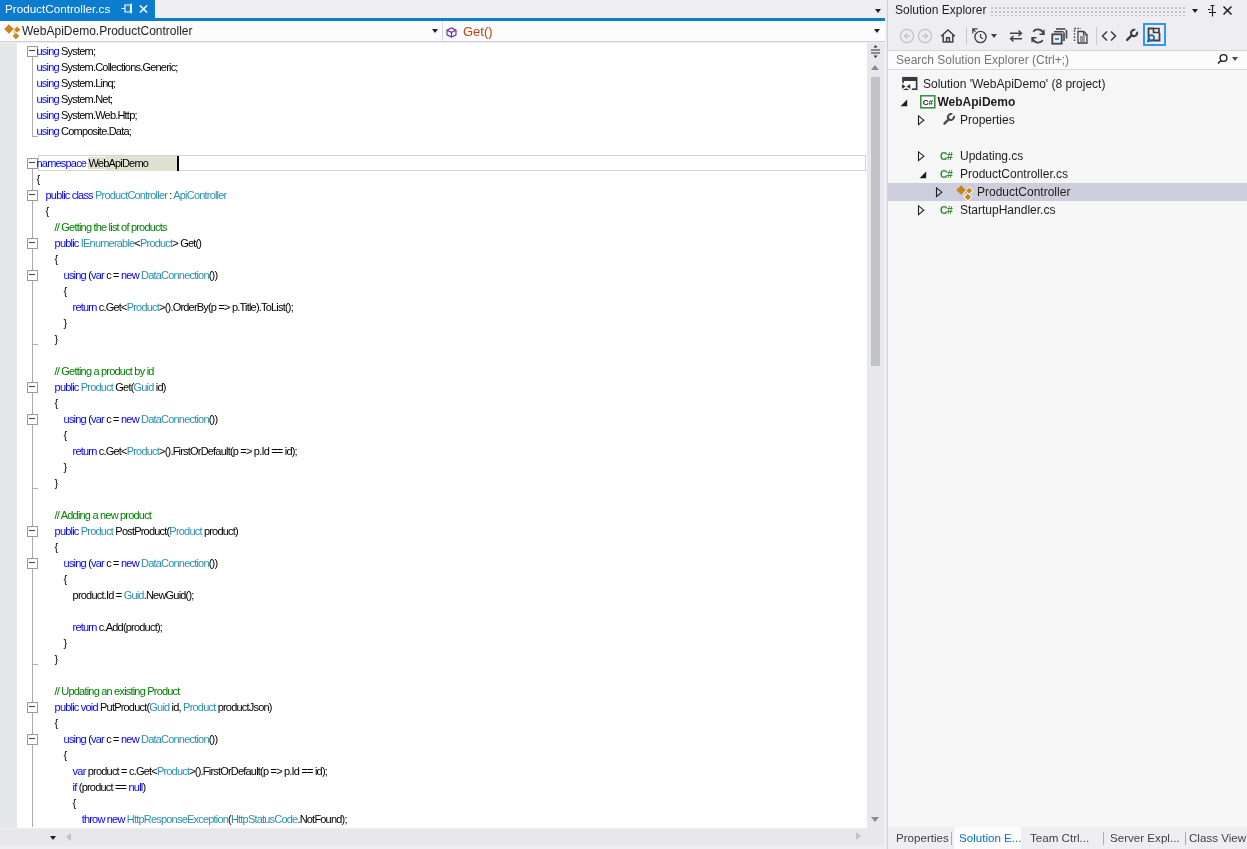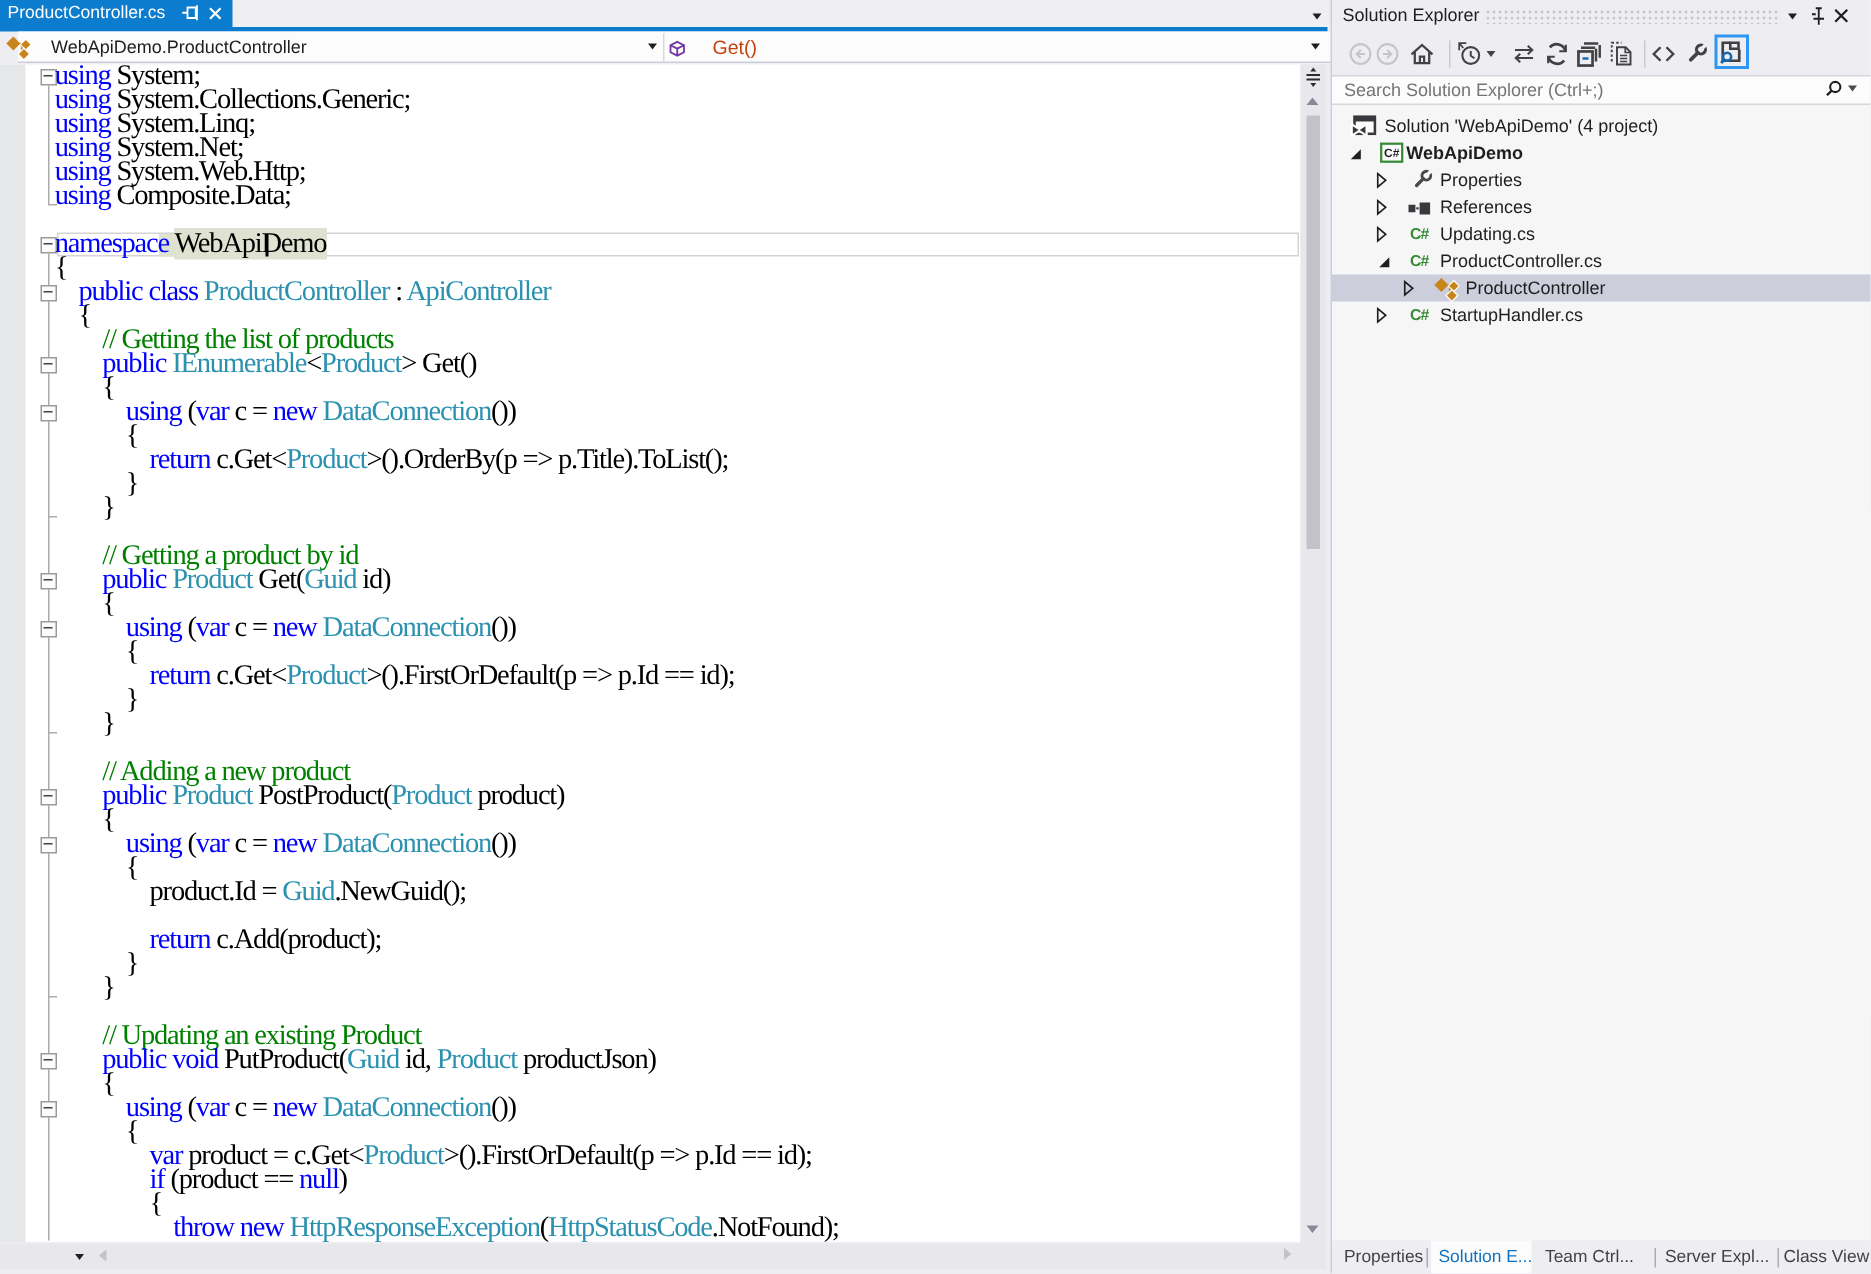--- a/index.html
+++ b/index.html
@@ -1,35 +1,35 @@
 <!DOCTYPE html>
 <html><head><meta charset="utf-8"><style>
 *{margin:0;padding:0;box-sizing:border-box}
 html,body{width:1247px;height:849px;overflow:hidden;background:#EEEEF2;font-family:"Liberation Sans",sans-serif}
 #root{position:absolute;top:0;left:0;width:1247px;height:849px}
 #tabstrip{position:absolute;left:0;top:0;width:885px;height:18px;background:#EFEFF2}
 #tab{position:absolute;left:0;top:0;width:155px;height:18px;background:#0C7CCE;color:#FFF;font-size:12px;line-height:18px}
 #tab b{position:absolute;left:5px;top:0;font-weight:normal;font-size:11.7px}
 #blueline{position:absolute;left:0;top:18px;width:885px;height:3px;background:#0C7CCE}
-#navbar{position:absolute;left:12px;top:21px;width:885px;height:21px;background:#FCFCFC;border-bottom:1px solid #CCCEDB}
+#navbar{position:absolute;left:0;top:21px;width:885px;height:21px;background:#FCFCFC;border-bottom:1px solid #CCCEDB}
 #navbar .txt1{position:absolute;left:22px;top:3px;font-size:12px;color:#1E1E1E}
 #navbar .txt2{position:absolute;left:463px;top:3px;font-size:13px;color:#c2410c}
 #navsep{position:absolute;left:442px;top:22px;height:19px;width:1px;background:#D9D9DC}
 .dar{position:absolute;width:0;height:0;border-left:3.5px solid transparent;border-right:3.5px solid transparent;border-top:4px solid #1E1E1E}
 #codearea{position:absolute;left:0;top:43px;width:867px;height:785px;background:#fff}
 #lmargin{position:absolute;left:0;top:43px;width:16.5px;height:785px;background:#E6E7E8}
 #curline{position:absolute;left:38px;top:154.5px;width:828px;height:16.5px;border:1px solid #D4D4D4}
 #refhl{position:absolute;left:105.8px;top:155.5px;width:72px;height:15px;background:#DFE2D0}
 #caret{position:absolute;left:177.2px;top:156px;width:1.7px;height:14.5px;background:#000}
 #guide1{position:absolute;left:32px;top:57px;width:1px;height:79px;background:#ABABAB}
 #guide2{position:absolute;left:32px;top:169px;width:1px;height:658px;background:#ABABAB}
 .foot{position:absolute;left:32px;width:6px;height:1px;background:#ABABAB}
 .fb{position:absolute;left:26.5px;width:11px;height:11px;background:#FCFCFC;border:1px solid #9A9A9A}
 .fb div{position:absolute;left:1.5px;top:3.5px;width:6px;height:1px;background:#3F3F46}
-#code{position:absolute;left:36.5px;top:43px;font-family:Liberation Serif, serif;font-size:19px;line-height:16px;letter-spacing:-0.8px;white-space:pre;color:#000}
+#code{position:absolute;left:36.5px;top:43px;font-family:Liberation Sans, sans-serif;font-size:11px;line-height:16px;letter-spacing:-0.8px;white-space:pre;color:#000}
 #code .cl{height:16px}
 .k{color:#0000FF} .t{color:#2B91AF} .c{color:#008000}
 .hl{background:#DFE2D0}
 #vsb{position:absolute;left:867px;top:43px;width:17px;height:802.5px;background:#E8E8EC}
 #vthumb{position:absolute;left:871px;top:77px;width:9px;height:289px;background:#C2C3C9}
 .tri-up{position:absolute;width:0;height:0;border-left:4.5px solid transparent;border-right:4.5px solid transparent;border-bottom:5px solid #868999}
 .tri-dn{position:absolute;width:0;height:0;border-left:4.5px solid transparent;border-right:4.5px solid transparent;border-top:5px solid #868999}
 .tri-lf{position:absolute;width:0;height:0;border-top:4.5px solid transparent;border-bottom:4.5px solid transparent;border-right:5px solid #C2C3C9}
 .tri-rt{position:absolute;width:0;height:0;border-top:4.5px solid transparent;border-bottom:4.5px solid transparent;border-left:5px solid #C2C3C9}
 #hsb{position:absolute;left:0;top:828.5px;width:867px;height:17px;background:#E8E8EC}
@@ -221,21 +221,21 @@
     <div id="selrow"></div>
 <div class="trow" style="top:5px">
         <svg width="18" height="18" style="left:13px;top:1px">
  <rect x="2" y="1.8" width="13.6" height="11.4" fill="#FCFCFC" stroke="#39393D" stroke-width="1.7"></rect>
  <rect x="2" y="1.8" width="13.6" height="3.2" fill="#39393D"></rect>
  <g>
   <path d="M0.6,7.6 l4.4,3 -4.4,3 z M9.6,7.6 l-4.4,3 4.4,3 z" fill="#FFF" stroke="#FFF" stroke-width="2.4"></path>
   <path d="M0.9,8.1 l3.8,2.5 -3.8,2.5 z M9.3,8.1 l-3.8,2.5 3.8,2.5 z" fill="#39393D"></path>
  </g>
 </svg>
-        <span class="lbl" style="left:35px">Solution 'WebApiDemo' (4 project)</span>
+        <span class="lbl" style="left:35px">Solution 'WebApiDemo' (8 project)</span>
       </div>
 <div class="trow" style="top:23px">
         <svg width="8" height="8" style="left:11.5px;top:5.5px">
           <path d="M7.2,0.5 V7.2 H0.5 Z" fill="#1E1E1E"></path>
         </svg>
         <svg width="16" height="14" style="left:32px;top:2px">
  <rect x="0.8" y="0.8" width="14" height="12" fill="#FCFCFC" stroke="#378A33" stroke-width="1.5"></rect>
  <text x="7.8" y="9.8" text-anchor="middle" font-size="8" font-weight="bold" fill="#1E1E1E" font-family="Liberation Sans">C#</text>
 </svg>
         <span class="lbl" style="left:49.5px;font-weight:bold">WebApiDemo</span>
@@ -245,31 +245,20 @@
           <path d="M0.5,0.8 L5.8,5.2 L0.5,9.6 Z" fill="none" stroke="#1E1E1E" stroke-width="1.1"></path>
         </svg>
         <svg width="16" height="16" style="left:52px;top:1px">
  <g transform="rotate(45 8 8)">
   <circle cx="8" cy="3.9" r="2.9" stroke="#4A4A4E" stroke-width="2" fill="none"></circle>
   <rect x="6.9" y="-0.5" width="2.2" height="3.4" fill="#F6F6F6"></rect>
   <rect x="6.85" y="5.6" width="2.3" height="8.6" rx="1.1" fill="#4A4A4E"></rect>
  </g>
 </svg>
         <span class="lbl" style="left:72px">Properties</span>
-      </div>
-<div class="trow" style="top:59px">
-        <svg width="7" height="11" style="left:30.3px;top:4px">
-          <path d="M0.5,0.8 L5.8,5.2 L0.5,9.6 Z" fill="none" stroke="#1E1E1E" stroke-width="1.1"></path>
-        </svg>
-        <svg width="16" height="16" style="left:50px;top:1px">
- <rect x="1" y="6.5" width="4.6" height="5" fill="#39393D"></rect>
- <rect x="6.2" y="8.2" width="1.6" height="1.4" fill="#39393D"></rect>
- <rect x="8.4" y="5" width="7" height="8" fill="#39393D"></rect>
-</svg>
-        <span class="lbl" style="left:72px">References</span>
       </div>
 <div class="trow" style="top:77px">
         <svg width="7" height="11" style="left:30.3px;top:4px">
           <path d="M0.5,0.8 L5.8,5.2 L0.5,9.6 Z" fill="none" stroke="#1E1E1E" stroke-width="1.1"></path>
         </svg>
         <span style="position:absolute;left:52.0px;top:2.5px;color:#378A33;font-weight:bold;font-size:10.5px;letter-spacing:-0.5px">C#</span>
         <span class="lbl" style="left:72px">Updating.cs</span>
       </div>
 <div class="trow" style="top:95px">
         <svg width="8" height="8" style="left:30.5px;top:5.5px">

